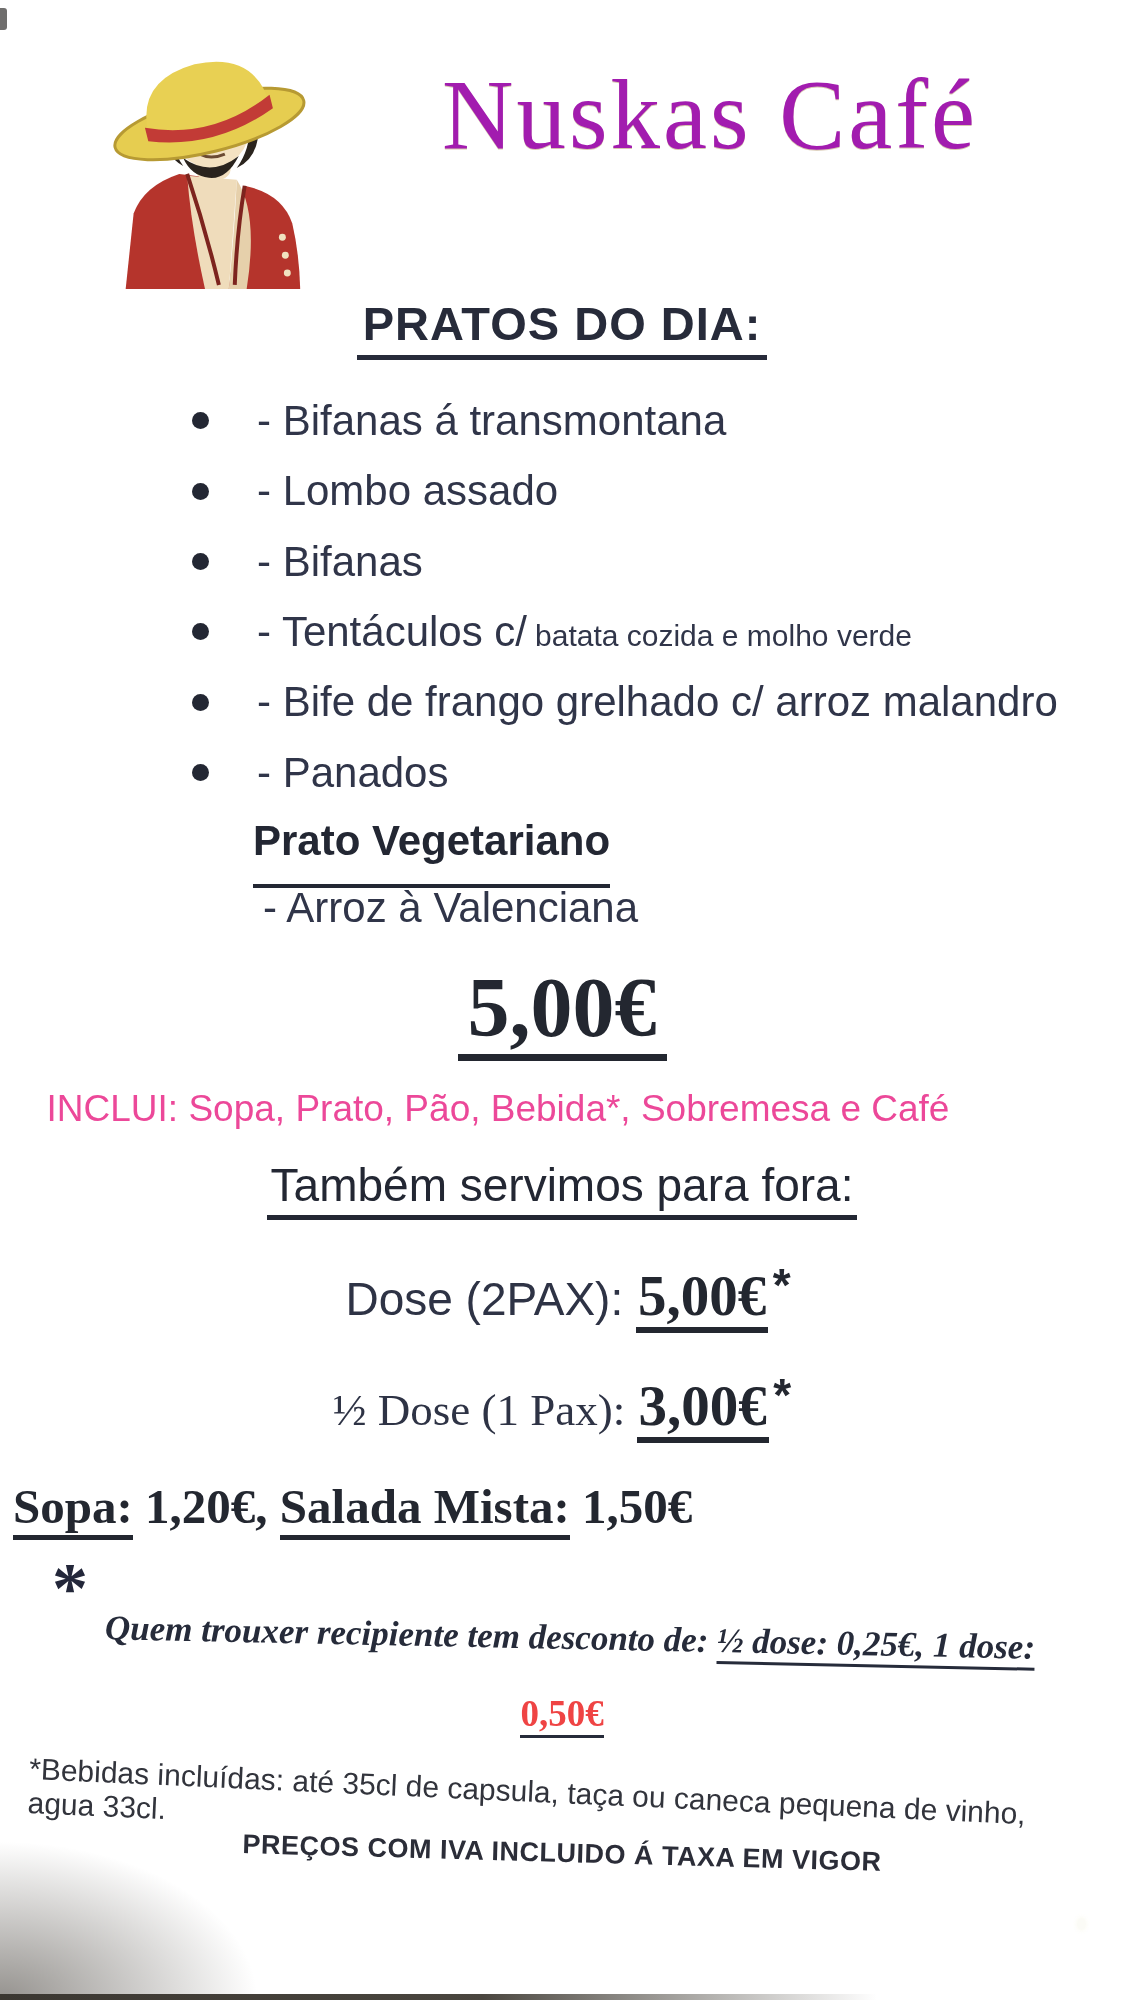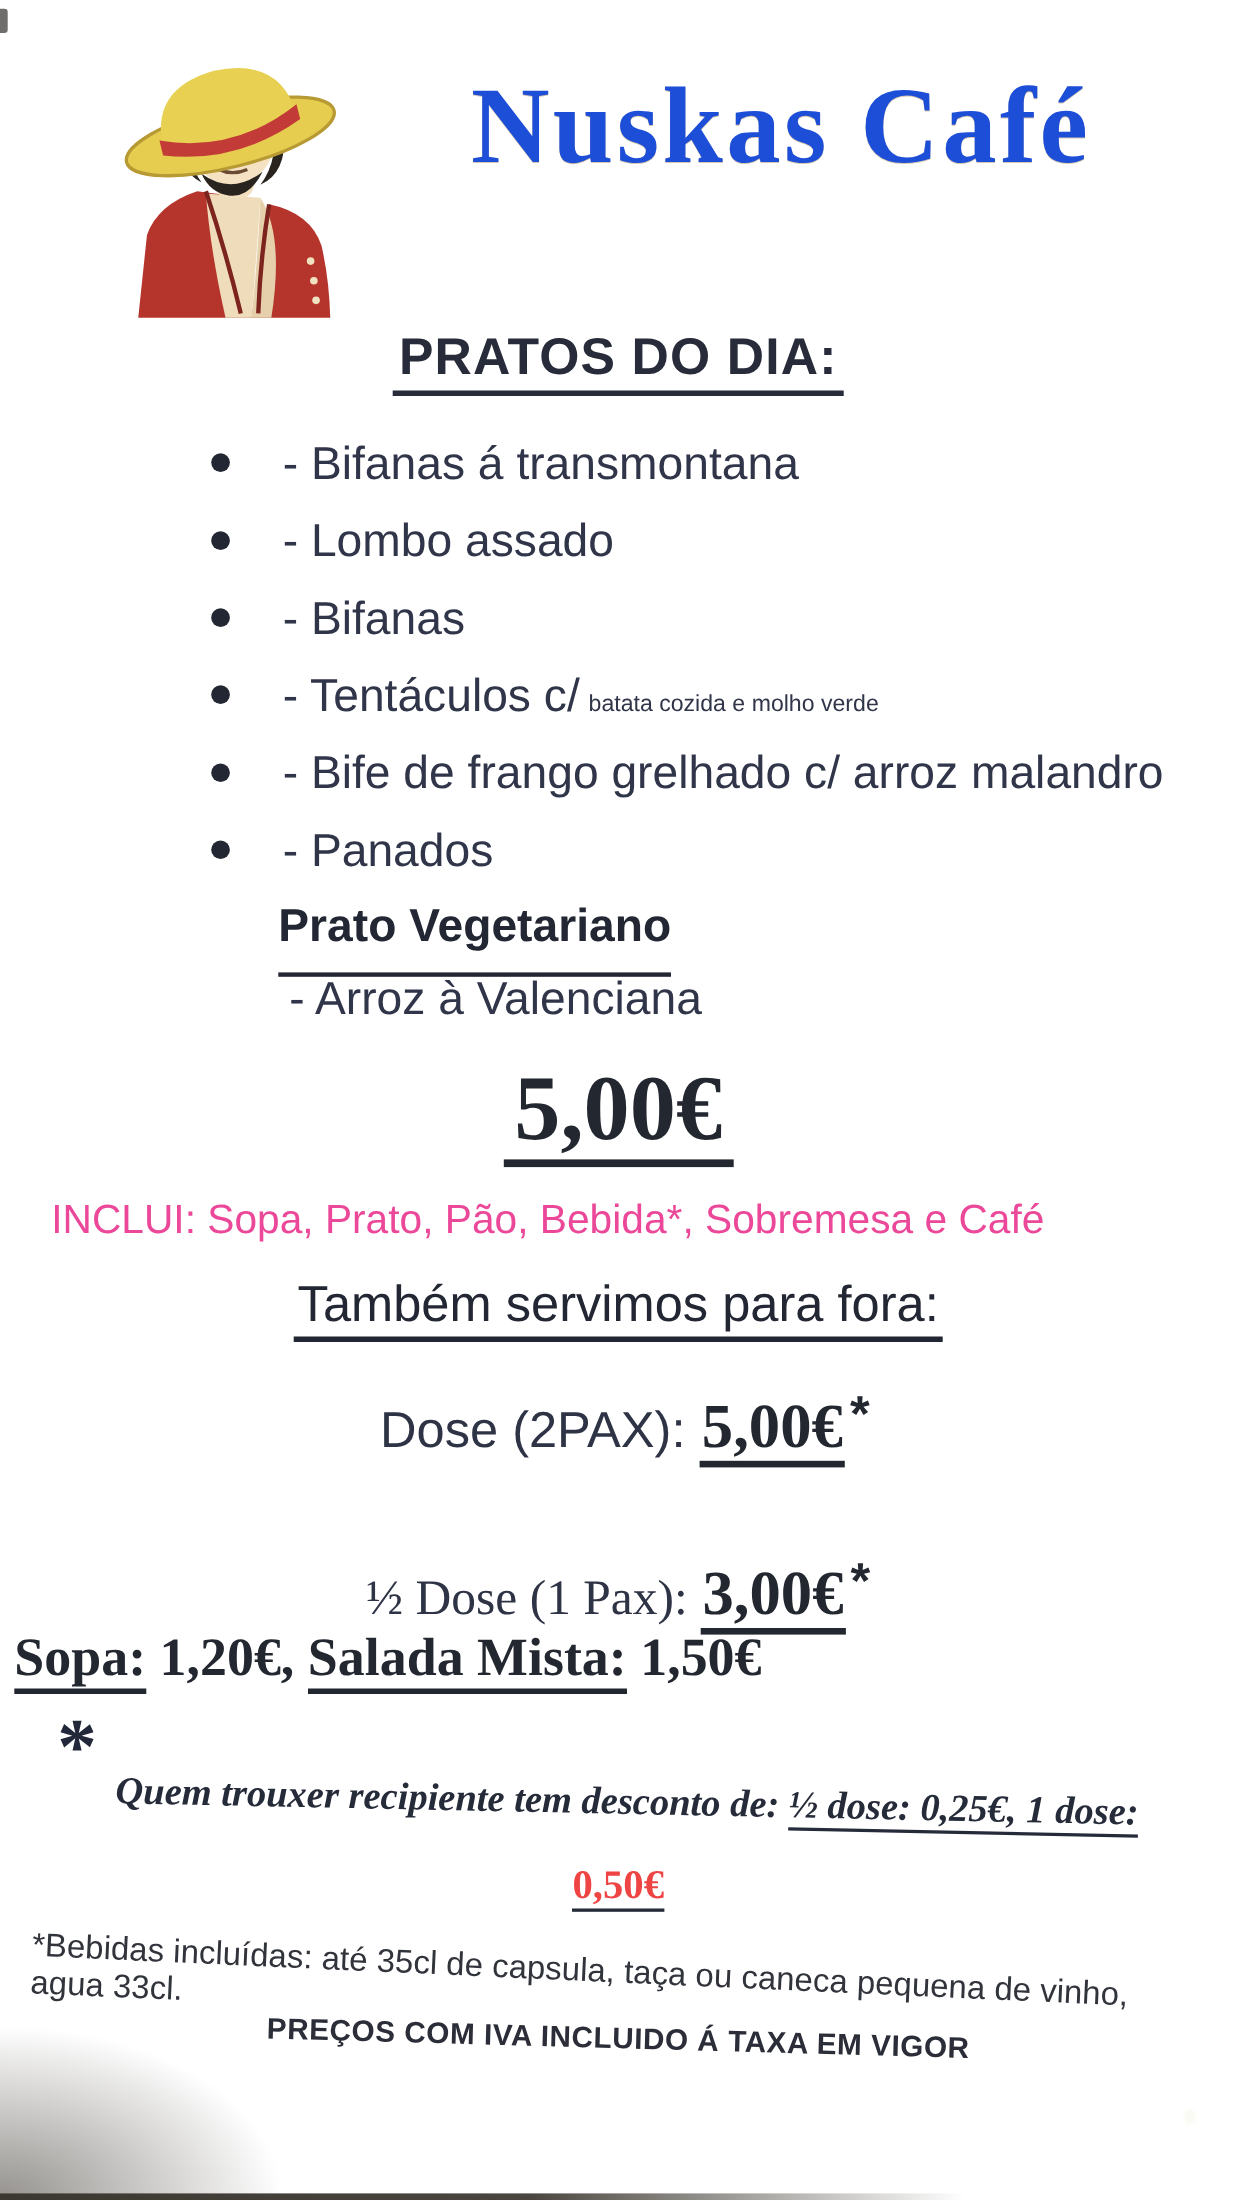--- a/index.html
+++ b/index.html
@@ -26,21 +26,21 @@
   }
   .speck-top-left{position:absolute;left:0;top:8px;width:7px;height:22px;background:#4b4a48;border-radius:0 3px 3px 0;opacity:.8;}
 
   
   .header{position:absolute;left:0;top:0;width:1124px;height:300px;}
   .logo{position:absolute;left:88px;top:28px;width:238px;height:262px;}
   .brand{
     position:absolute;left:340px;top:34px;width:740px;height:160px;
     display:flex;align-items:center;justify-content:center;
     font-family:"Liberation Serif","DejaVu Serif",serif;
-    font-weight:700;font-size:99px;letter-spacing:3px;color:#1d4ed8;
+    font-weight:400;font-size:99px;letter-spacing:3px;color:#a21caf;
     text-shadow:0 1px 0 rgba(140,95,25,.35);white-space:nowrap;
   }
 
   
   .menu-heading{
     position:absolute;left:0;top:296px;width:1124px;text-align:center;
   }
   .menu-heading span{
     display:inline-block;font-weight:700;font-size:47px;color:#272b3a;
     border-bottom:5px solid #272b3a;padding:0 6px 4px 6px;letter-spacing:1px;
@@ -49,21 +49,21 @@
   
   .dish-list{position:absolute;left:0;top:398px;width:1124px;list-style:none;margin:0;padding:0;}
   .dish-list li{
     display:flex;align-items:baseline;margin:0 0 25px 192px;
     font-size:42px;color:#303549;line-height:1.08;
   }
   .bullet{
     width:17px;height:17px;border-radius:50%;background:#232733;
     margin-right:48px;flex:0 0 auto;align-self:center;
   }
-  .item-small{font-size:21px;margin-left:8px;color:#303549;}
+  .item-small{font-size:30px;margin-left:8px;color:#303549;}
   .veg-heading{
     position:absolute;left:253px;top:817px;
     font-weight:700;font-size:42px;color:#232733;
     border-bottom:4px solid #232733;padding-bottom:19px;
   }
   .veg-item{position:absolute;left:237px;top:884px;font-size:42px;color:#303549;margin-left:26px;}
 
   
   .big-price{position:absolute;left:0;top:962px;width:1124px;text-align:center;}
   .big-price span{
@@ -83,21 +83,21 @@
     border-bottom:5px solid #232733;padding:0 4px 3px 4px;
   }
   .dose-line{position:absolute;left:0;top:1258px;width:1124px;text-align:center;white-space:nowrap;color:#2e3345;}
   .dose-label{font-size:46px;margin-left:12px;}
   .half-label{font-family:"Liberation Serif","DejaVu Serif",serif;font-size:45px;}
   .price-serif{
     font-family:"Liberation Serif","DejaVu Serif",serif;font-weight:700;font-size:57px;
     color:#232730;border-bottom:6px solid #232730;padding:0 2px;
   }
   .price-star{font-size:46px;font-weight:700;color:#232730;vertical-align:14px;}
-  .half-line{top:1368px;margin-top:42px;}
+  .half-line{top:1368px;}
   .sides-line{
     position:absolute;left:13px;top:1478px;width:1124px;white-space:nowrap;
     font-family:"Liberation Serif","DejaVu Serif",serif;font-weight:700;font-size:49px;color:#232730;
   }
   .sides-line .u{border-bottom:5px solid #232730;padding-bottom:1px;}
 
   
   .big-star{
     position:absolute;left:52px;top:1552px;font-size:72px;font-weight:700;color:#23273a;
     font-family:"Liberation Serif","DejaVu Serif",serif;line-height:1;

